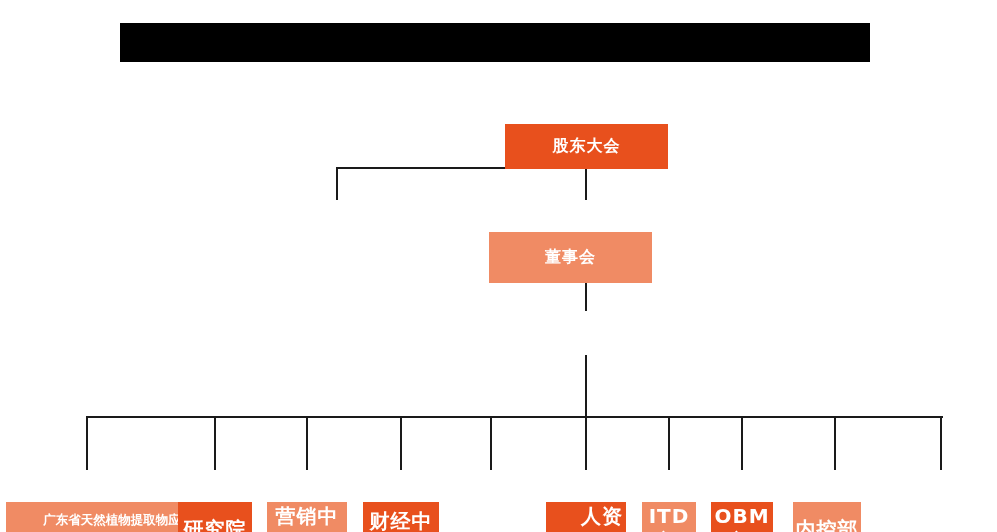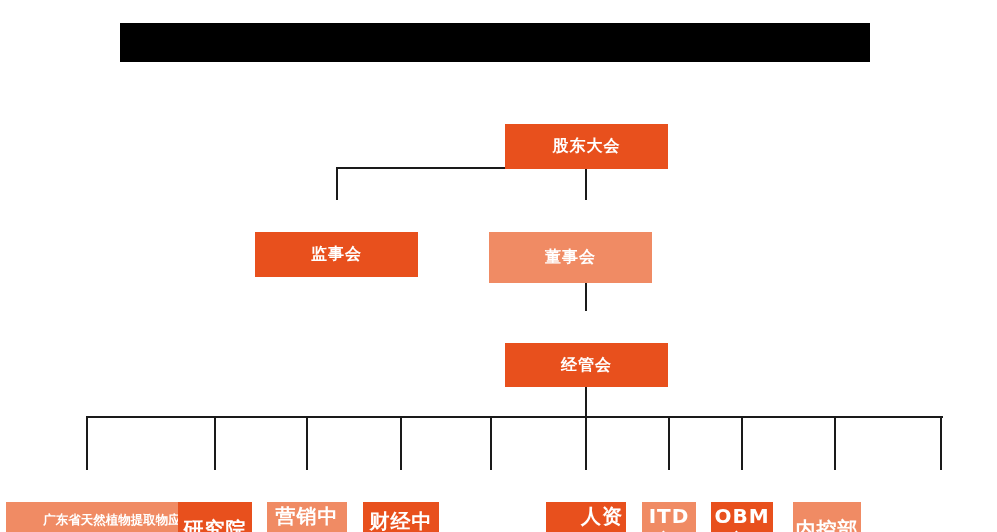--- a/index.html
+++ b/index.html
@@ -64,24 +64,22 @@
   <div class="line" style="left:400px; top:416px; width:2px; height:54px;"></div>
   <div class="line" style="left:490px; top:416px; width:2px; height:54px;"></div>
   <div class="line" style="left:585px; top:416px; width:2px; height:54px;"></div>
   <div class="line" style="left:668px; top:416px; width:2px; height:54px;"></div>
   <div class="line" style="left:741px; top:416px; width:2px; height:54px;"></div>
   <div class="line" style="left:834px; top:416px; width:2px; height:54px;"></div>
   <div class="line" style="left:940px; top:416px; width:2px; height:54px;"></div>
 
   <div class="node primary lvl-top" style="left:505px; top:92px; width:163px; height:45px;">股东大会</div>
 
-  <div class="node primary lvl-top" style="left:255px; top:200px; width:163px; height:45px;">监事会</div>
   <div class="node secondary lvl-top" style="left:489px; top:200px; width:163px; height:51px;">董事会</div>
 
-  <div class="node primary lvl-top" style="left:505px; top:311px; width:163px; height:44px;">经管会</div>
 
   <div class="node secondary dept-long" style="left:6px; top:470px; width:180px; height:55px;padding-left:36px;">广东省天然植物提取物应用工程技术研究中心</div>
   <div class="node primary lvl-dept" style="left:178px; top:470px; width:74px; height:55px;">研究院</div>
   <div class="node secondary lvl-dept" style="left:267px; top:470px; width:80px; height:55px;">营销中心</div>
   <div class="node primary lvl-dept" style="left:363px; top:470px; width:76px; height:66px;">财经中心</div>
   <div class="node primary lvl-dept" style="left:546px; top:470px; width:80px; height:55px;padding-left:32px;">人资中心</div>
   <div class="node secondary lvl-dept" style="left:642px; top:470px; width:54px; height:55px;">ITD部</div>
   <div class="node primary lvl-dept" style="left:711px; top:470px; width:62px; height:55px;">OBM部</div>
   <div class="node secondary lvl-dept" style="left:793px; top:470px; width:68px; height:55px;">内控部</div>
 

